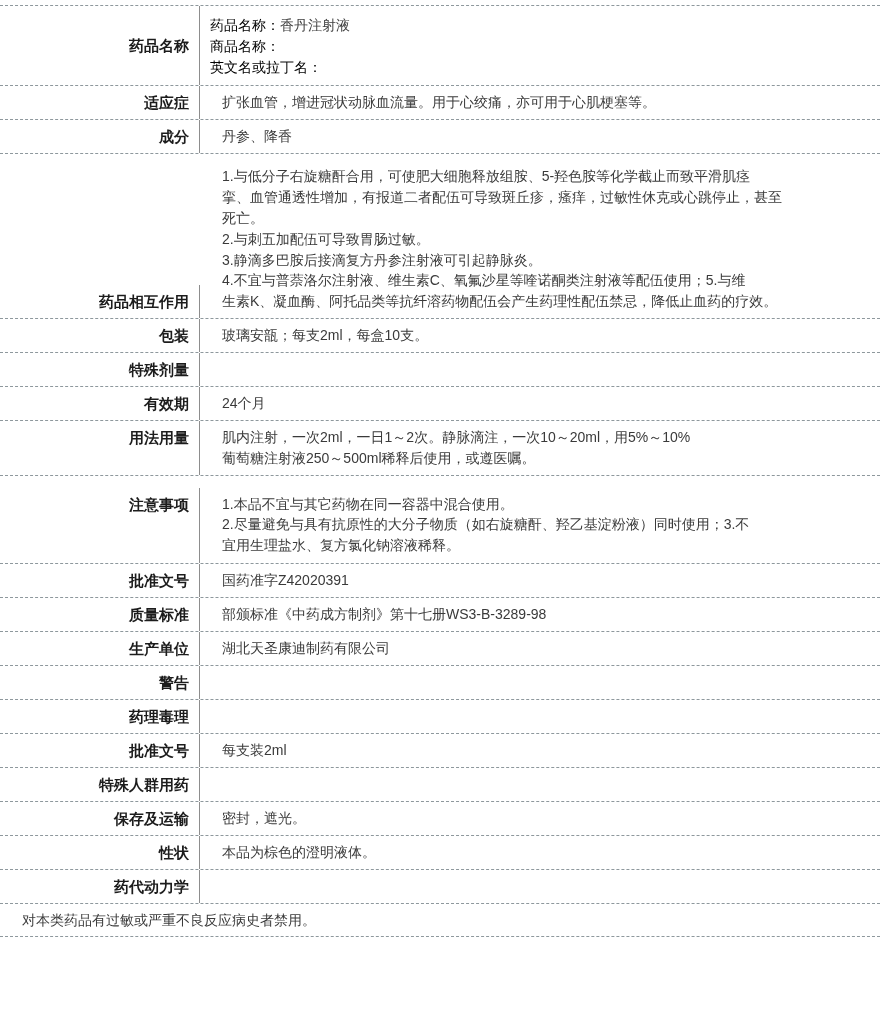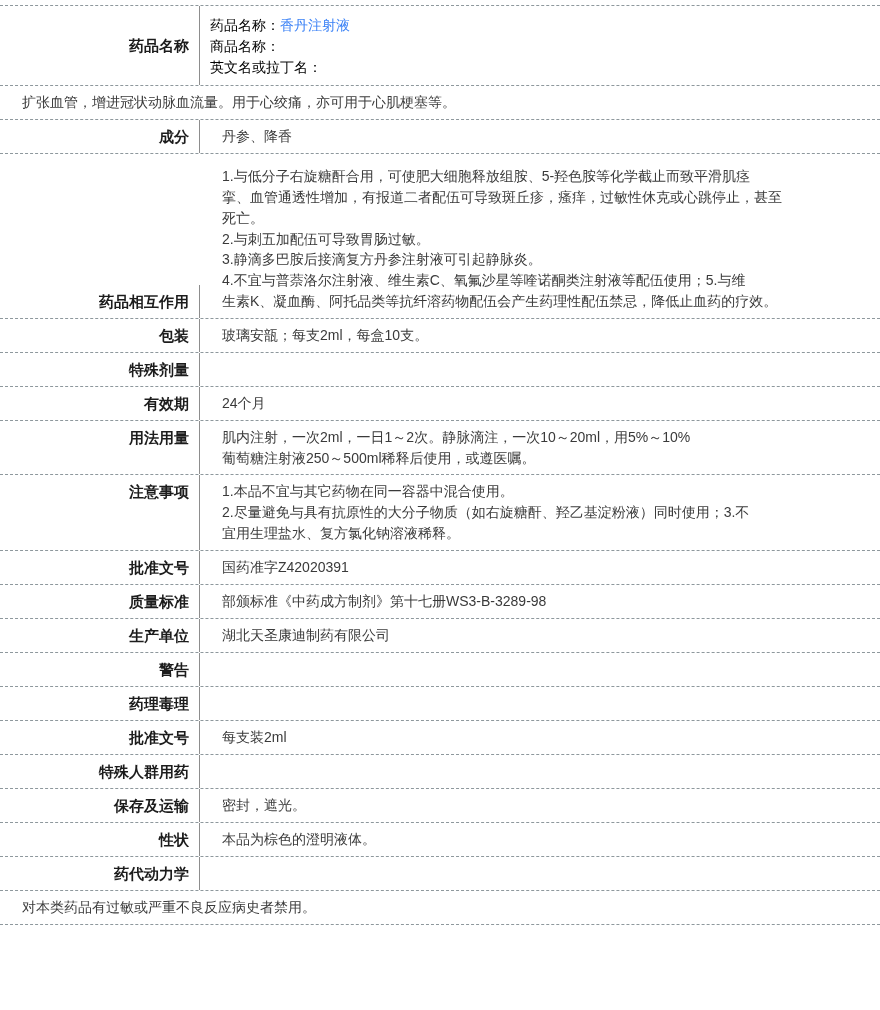--- a/index.html
+++ b/index.html
@@ -49,41 +49,42 @@
     display: flex;
     align-items: center;
     justify-content: flex-end;
   }
   .row-drug-name .content-cell {
     padding: 9px 14px 6px 10px;
     white-space: normal;
   }
   .dn-line { line-height: 21px; }
   .muted { color: #000000; }
-  .dn-value { color: #3b82f6; }
+  .dn-value { color: #404040; }
   .row-interactions { min-height: 165px; align-items: flex-end; }
   .row-usage { min-height: 53px; }
-  .row-precautions { min-height: 76px; }
+  .row-precautions { min-height: 76px; margin-top: 12px; }
 </style>
 </head>
 <body>
 
 <div class="page">
   <div class="info-table">
 
     <div class="row row-drug-name">
       <div class="label-cell">药品名称</div>
       <div class="content-cell">
         <div class="dn-line"><span class="muted">药品名称：</span><span class="dn-value">香丹注射液</span></div>
         <div class="dn-line muted">商品名称：</div>
         <div class="dn-line muted">英文名或拉丁名：</div>
       </div>
     </div>
 
     <div class="row">
+      <div class="label-cell">适应症</div>
       <div class="content-cell">扩张血管，增进冠状动脉血流量。用于心绞痛，亦可用于心肌梗塞等。</div>
     </div>
 
     <div class="row">
       <div class="label-cell">成分</div>
       <div class="content-cell">丹参、降香</div>
     </div>
 
     <div class="row row-interactions">
       <div class="label-cell">药品相互作用</div>

